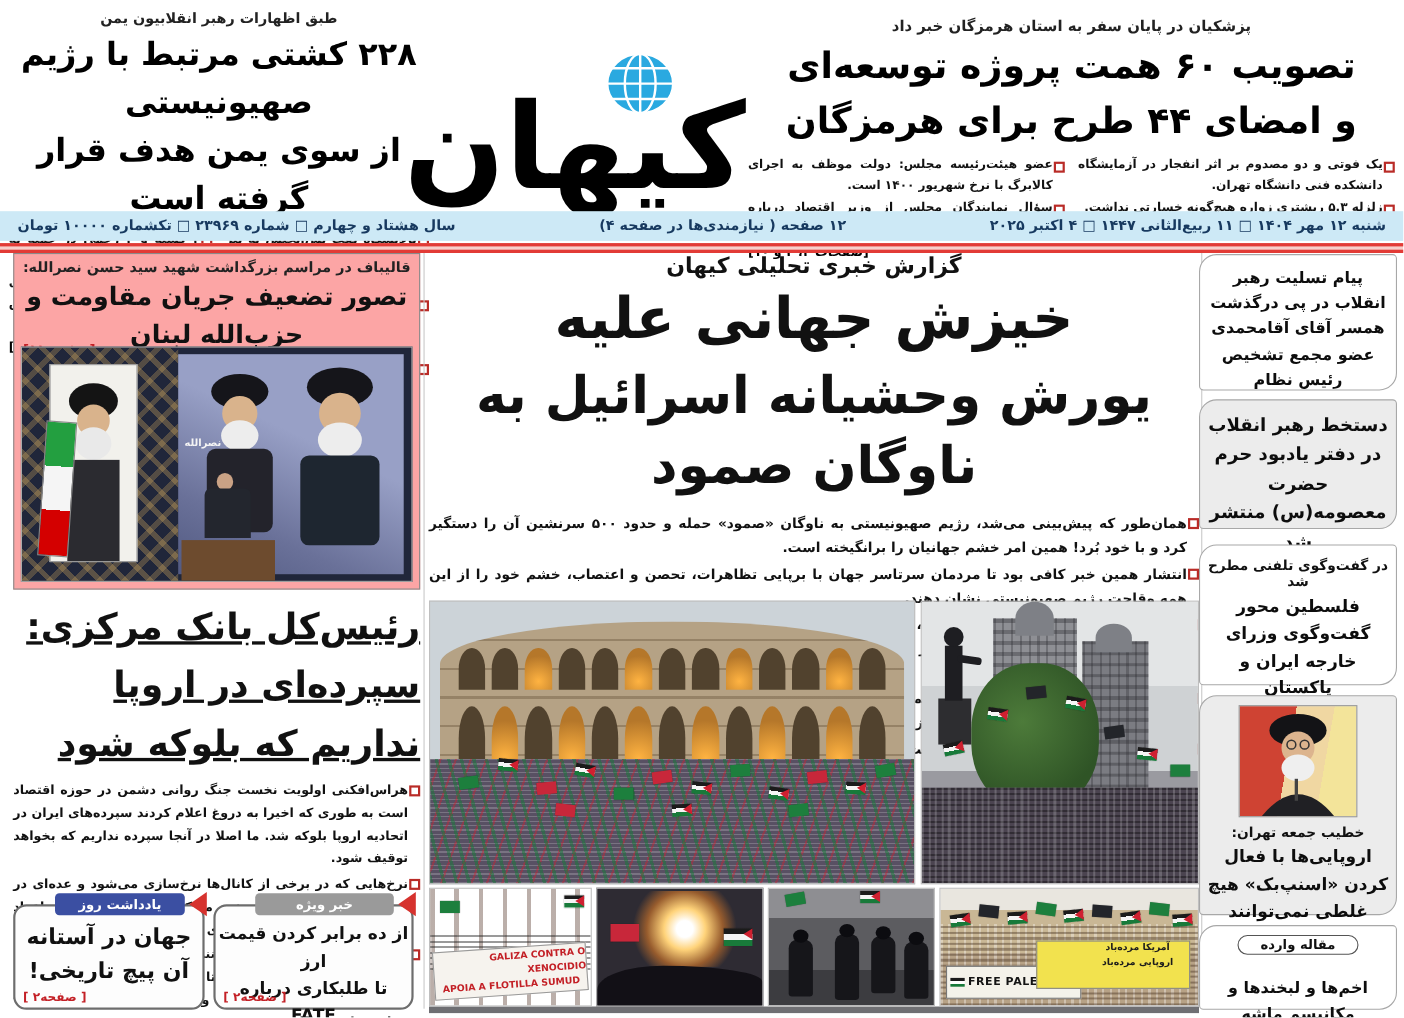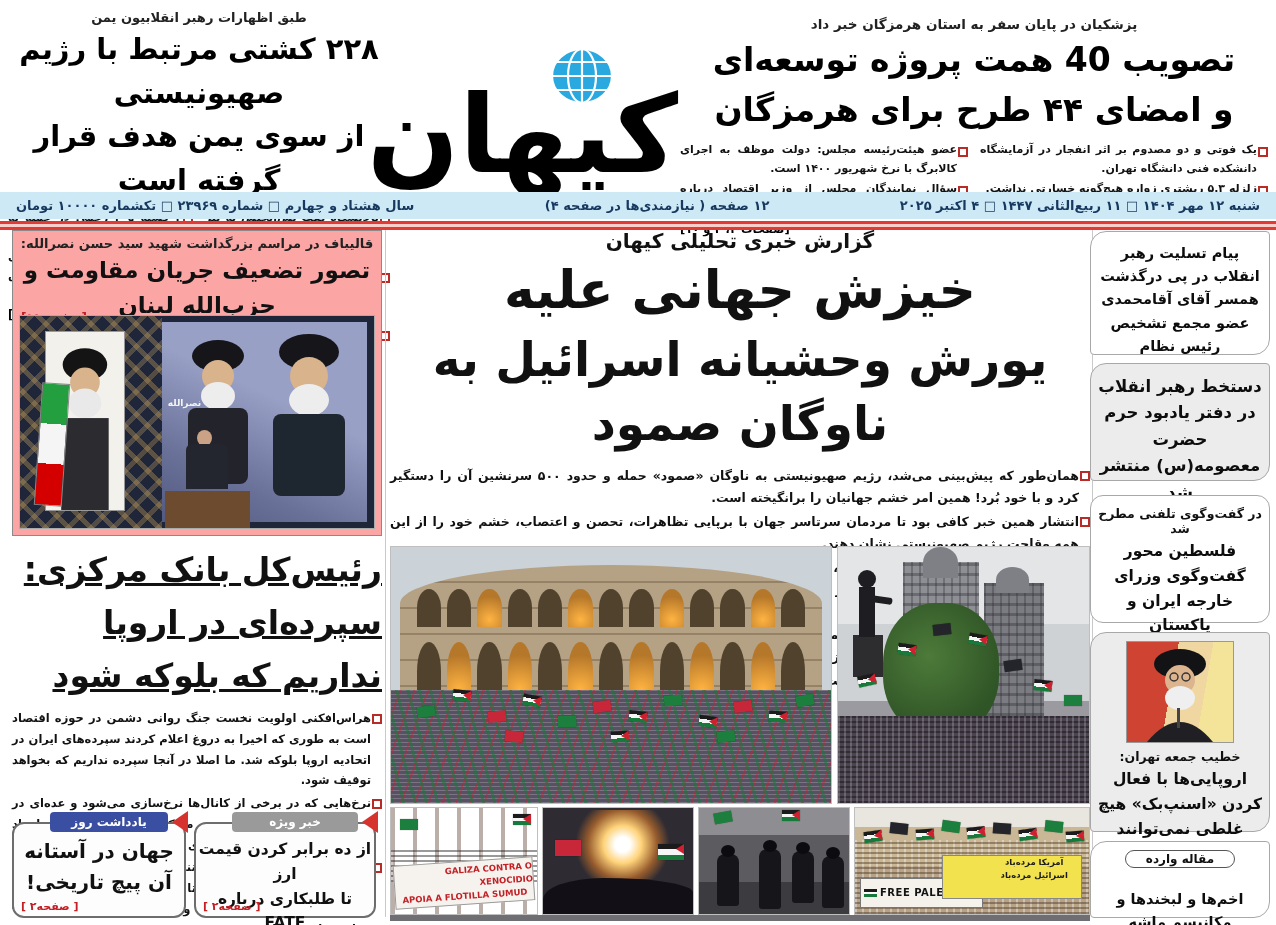--- a/index.html
+++ b/index.html
@@ -149,21 +149,21 @@
       <line x1="5" y1="16" x2="59" y2="16" stroke="#fff" stroke-width="2.2"></line>
       <line x1="5" y1="44" x2="59" y2="44" stroke="#fff" stroke-width="2.2"></line>
       <line x1="32" y1="3" x2="32" y2="57" stroke="#fff" stroke-width="2.2"></line>
     </svg>
     <div class="logo-text">کیهان</div>
   </div>
 
   <div class="top-story tr" style="right:8px;top:16px;width:588px;">
     <div class="kicker" style="font-size:13.5px;">پزشکیان در پایان سفر به استان هرمزگان خبر داد</div>
     <div class="top-head">
-      <span>تصویب 40 همت پروژه توسعه‌ای</span><br>
+      <span>تصویب ۶۰ همت پروژه توسعه‌ای</span><br>
       <span>و امضای ۴۴ طرح برای هرمزگان</span>
     </div>
     <div class="bul-row">
       <div class="bul-col">
         <div class="bl"><span>یک فوتی و دو مصدوم بر اثر انفجار در آزمایشگاه دانشکده فنی دانشگاه تهران.</span></div>
         <div class="bl"><span>زلزله ۵.۳ ریشتری زواره هیچ‌گونه خسارتی نداشت.</span></div>
         <div class="bl"><span>ریزش قیمت مسکن در پردیس همزمان با تهران.</span></div>
       </div>
       <div class="bul-col">
         <div class="bl"><span>عضو هیئت‌رئیسه مجلس: دولت موظف به اجرای کالابرگ با نرخ شهریور ۱۴۰۰ است.</span></div>
@@ -288,21 +288,21 @@
           <span class="flag p" style="left: 70%; top: 20%; transform: rotate(-8deg);"></span>
           <span class="flag g" style="left: 81%; top: 12%; transform: rotate(6deg);"></span>
           <span class="flag p" style="left: 90%; top: 22%; transform: rotate(-4deg);"></span>
         </div>
       <div class="banner-fp">
         <span>FREE PALESTINE</span>
         <span class="mini-pflag"></span>
       </div>
       <div class="sign-yellow">
         <span>آمریکا مرده‌باد</span>
-        <span>اسرائیل مرده‌باد</span>
+        <span>اروپایی مرده‌باد</span>
       </div>
     </div>
     <div class="ph strip-police">
       <span class="flag g" style="left:10%;top:4%;transform:rotate(-10deg);"></span>
       <span class="flag p" style="left:55%;top:2%;"></span>
       <div class="cop" style="left:12%;bottom:8%;"></div>
       <div class="cop" style="left:40%;bottom:5%;height:60px;"></div>
       <div class="cop" style="left:62%;bottom:10%;"></div>
       <div class="cop" style="left:82%;bottom:6%;"></div>
     </div>
@@ -401,21 +401,21 @@
   <div class="sb" style="top:231px;height:124px;">
     <div class="sb-head" style="font-size:14.5px;">پیام تسلیت رهبر انقلاب در پی درگذشت همسر آقای آقامحمدی عضو مجمع تشخیص رئیس نظام</div>
     <div class="sb-page pageref-red"><span class="diam">◆</span> <span>صفحه ۳</span></div>
   </div>
 
   <div class="sb gray" style="top:363px;height:118px;">
     <div class="sb-head" style="font-size:16.5px;">دستخط رهبر انقلاب در دفتر یادبود حرم حضرت معصومه(س) منتشر شد</div>
     <div class="sb-page pageref-red"><span class="diam">◆</span> <span>صفحه ۳</span></div>
   </div>
 
-  <div class="sb" style="top:495px;height:128px;border-radius:13px;">
+  <div class="sb" style="top:495px;height:128px;">
     <div class="sb-kicker">در گفت‌وگوی تلفنی مطرح شد</div>
     <div class="sb-head">فلسطین محور گفت‌وگوی وزرای خارجه ایران و پاکستان</div>
     <div class="sb-page pageref-red"><span class="diam">◆</span> <span>صفحه ۱۱</span></div>
   </div>
 
   <div class="sb gray" style="top:632px;height:200px;padding-top:8px;">
     <div class="cleric-photo">
       <svg width="100%" height="100%" viewBox="0 0 106 100">
         <ellipse cx="53" cy="22" rx="26" ry="15" fill="#131316"></ellipse>
         <circle cx="53" cy="38" r="15" fill="#dcb48e"></circle>

